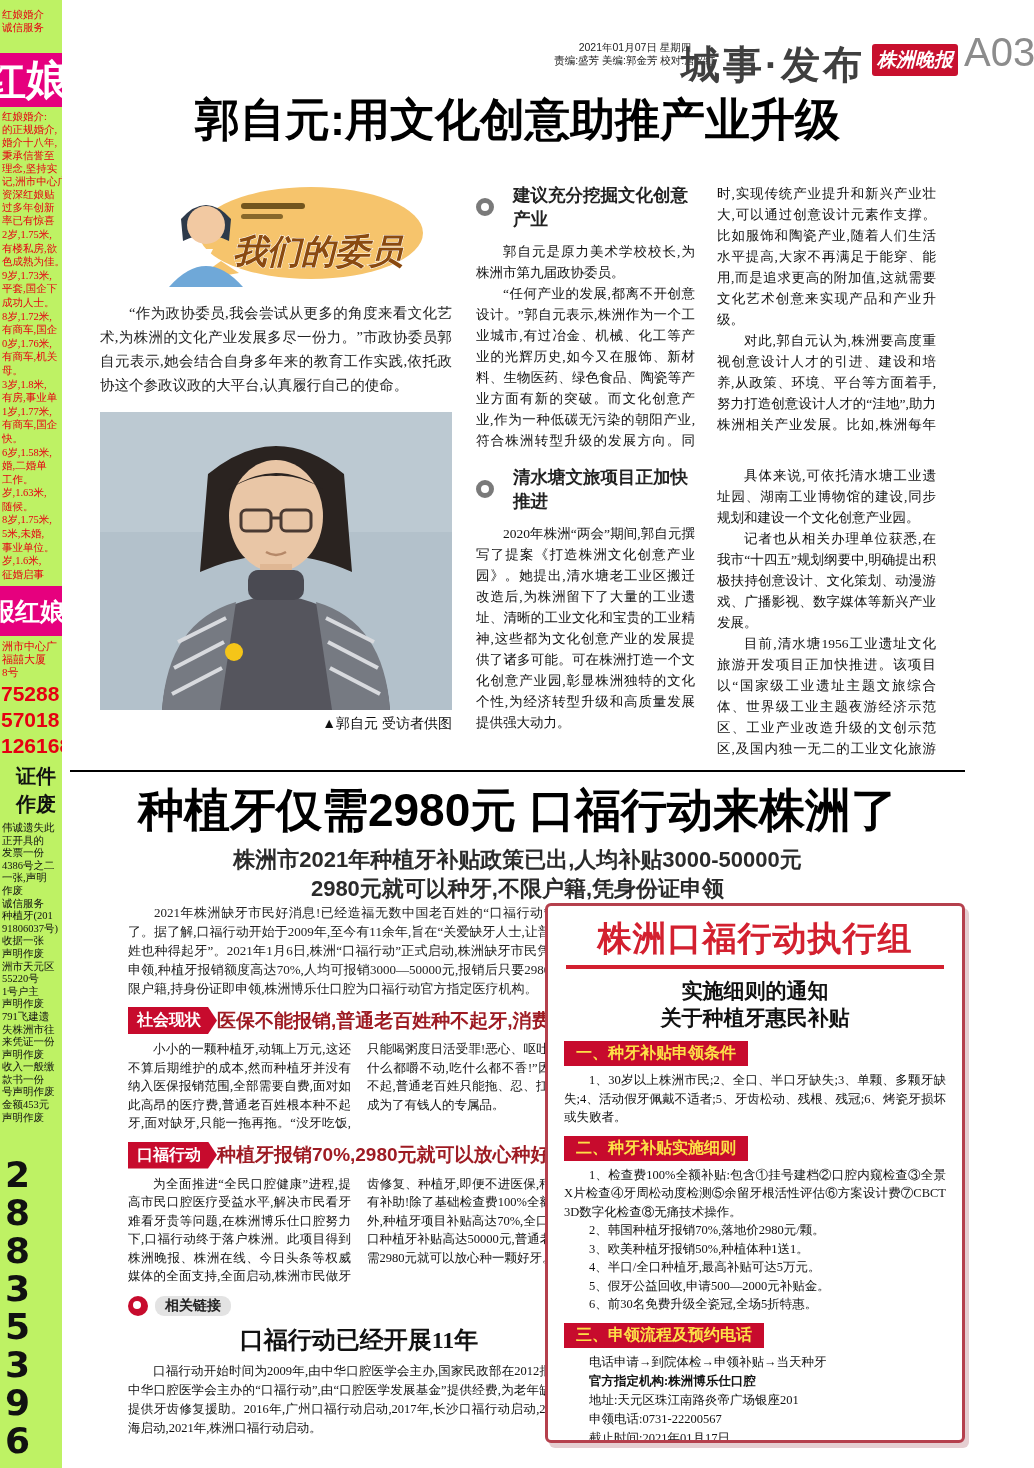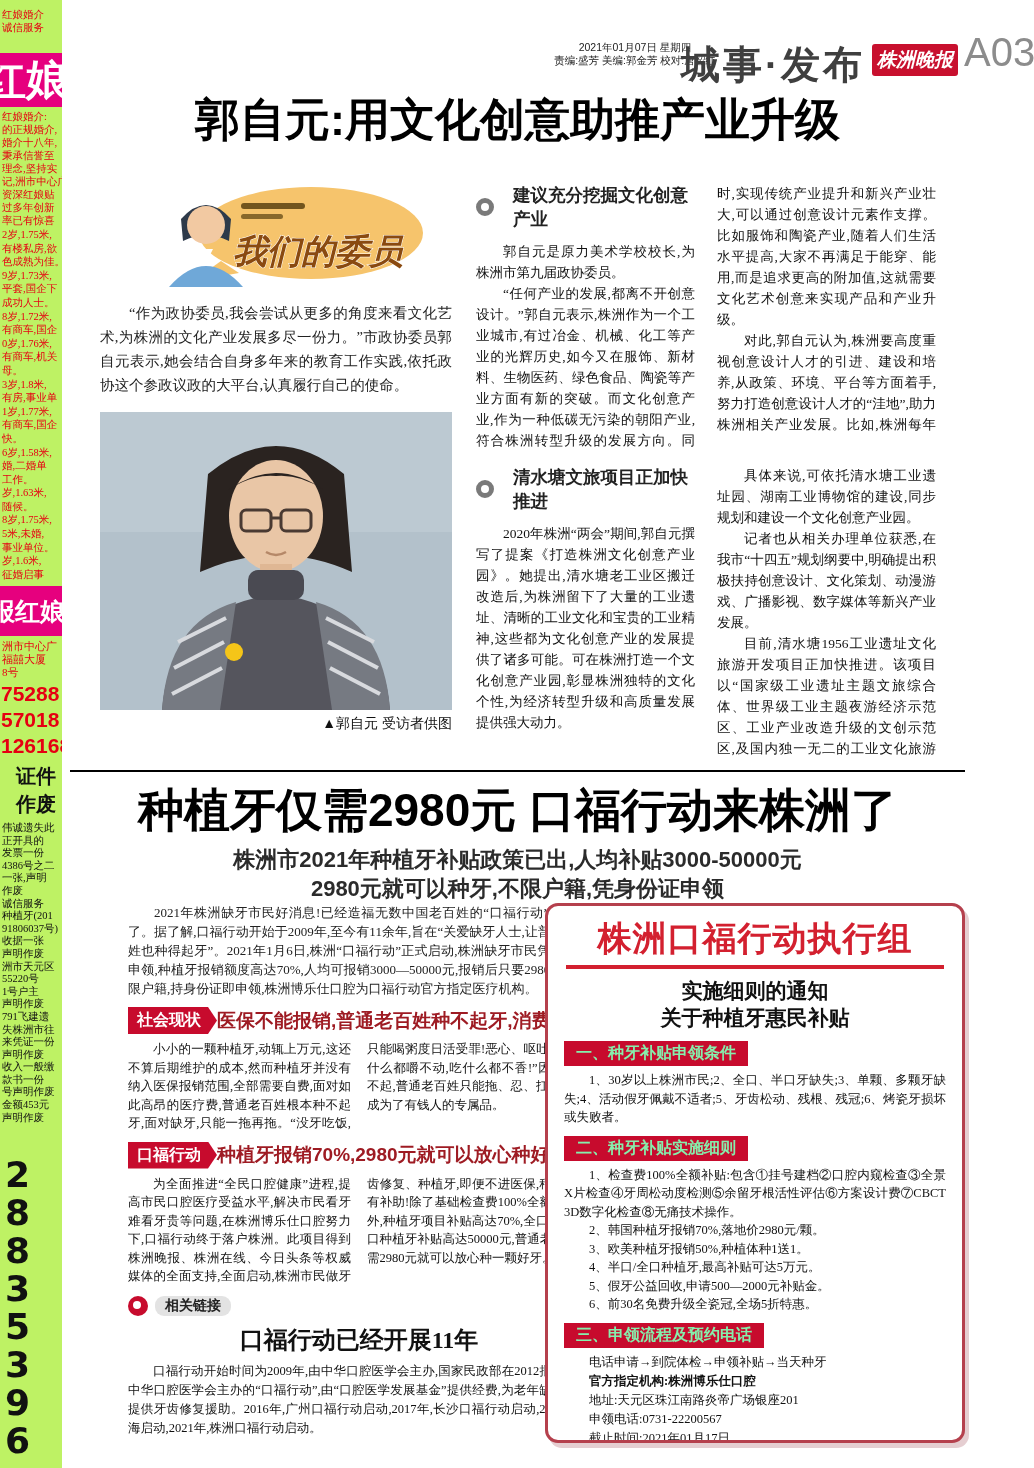--- a/index.html
+++ b/index.html
@@ -71,27 +71,27 @@
   .relrow{display:flex;align-items:center;gap:7px;margin-top:10px;}
   .rel-icon{width:20px;height:20px;background:#c70b2d;border-radius:50%;position:relative;flex:none;}
   .rel-icon::after{content:"";position:absolute;left:5px;top:5px;width:8px;height:8px;background:#fff;border-radius:50%;}
   .rel-label{background:#e3e3e3;border-radius:9px;padding:1px 10px;font-family:"Liberation Sans",sans-serif;
              font-weight:bold;font-size:14px;color:#222;}
   .rel-title{text-align:center;font-weight:bold;font-size:24px;margin:8px 0 6px;font-family:"Liberation Serif",serif;}
   .rel-body{font-size:12.5px;line-height:19px;text-indent:2em;text-align:justify;margin:0;}
 
   
   .ad-box{position:absolute;left:545px;top:903px;width:420px;height:540px;box-sizing:border-box;
-          border:3px solid #b5404d;border-radius:13px;background:#fff;padding:12px 16px;overflow:hidden;
+          border:3px solid #b5404d;border-radius:6px;background:#fff;padding:12px 16px;overflow:hidden;
           box-shadow:4px 5px 0 rgba(150,60,70,.25);}
   .box-title{text-align:center;color:#d3202f;font-family:"Liberation Sans",sans-serif;
              font-weight:bold;font-size:34px;line-height:40px;letter-spacing:1px;}
   .box-rule{height:4px;background:#d3202f;margin:7px 2px 9px;}
   .box-sub{text-align:center;font-weight:bold;font-size:21px;line-height:27px;font-family:"Liberation Serif",serif;}
-  .box-sec-h{display:inline-block;background:#c70b2d;color:#86efac;font-weight:bold;font-size:16px;
+  .box-sec-h{display:inline-block;background:#c70b2d;color:#fde047;font-weight:bold;font-size:16px;
              padding:2px 12px;margin:9px 0 5px;font-family:"Liberation Serif",serif;}
   .box-body p{margin:0;text-indent:2em;font-size:12.5px;line-height:18.5px;text-align:justify;}
   .lines div{text-indent:2em;font-size:12.5px;line-height:18.5px;text-align:justify;}
   .proc div{line-height:19px;}
   .proc div:nth-child(2){font-weight:bold;}
 </style>
 </head>
 <body>
 
 <div class="sidebar">

